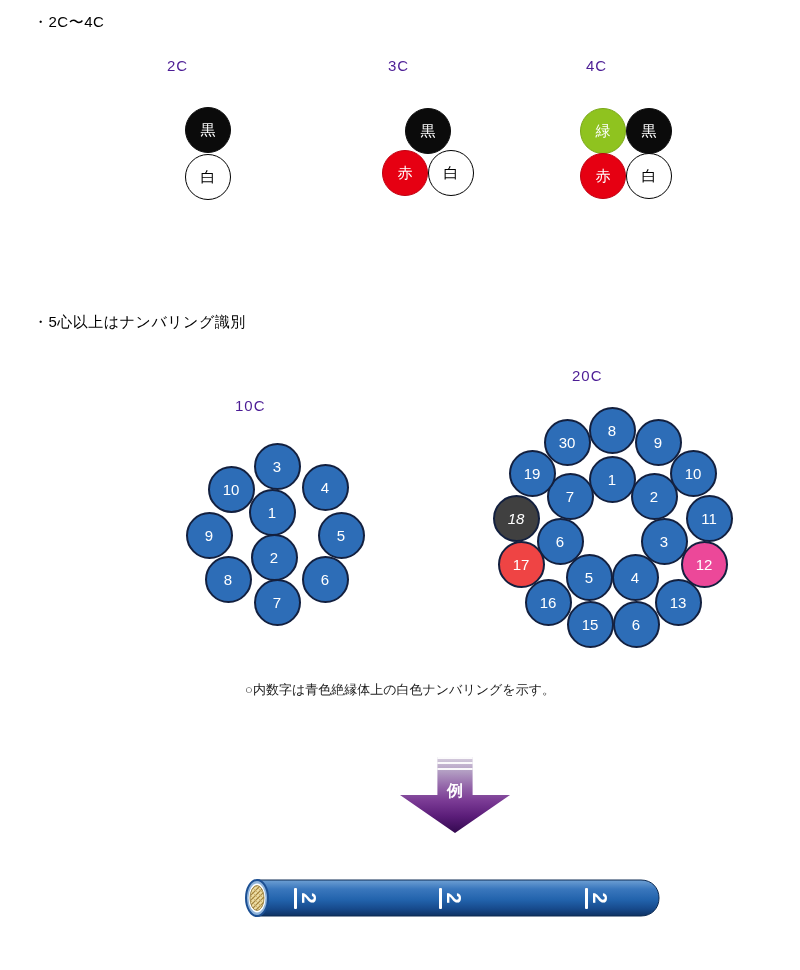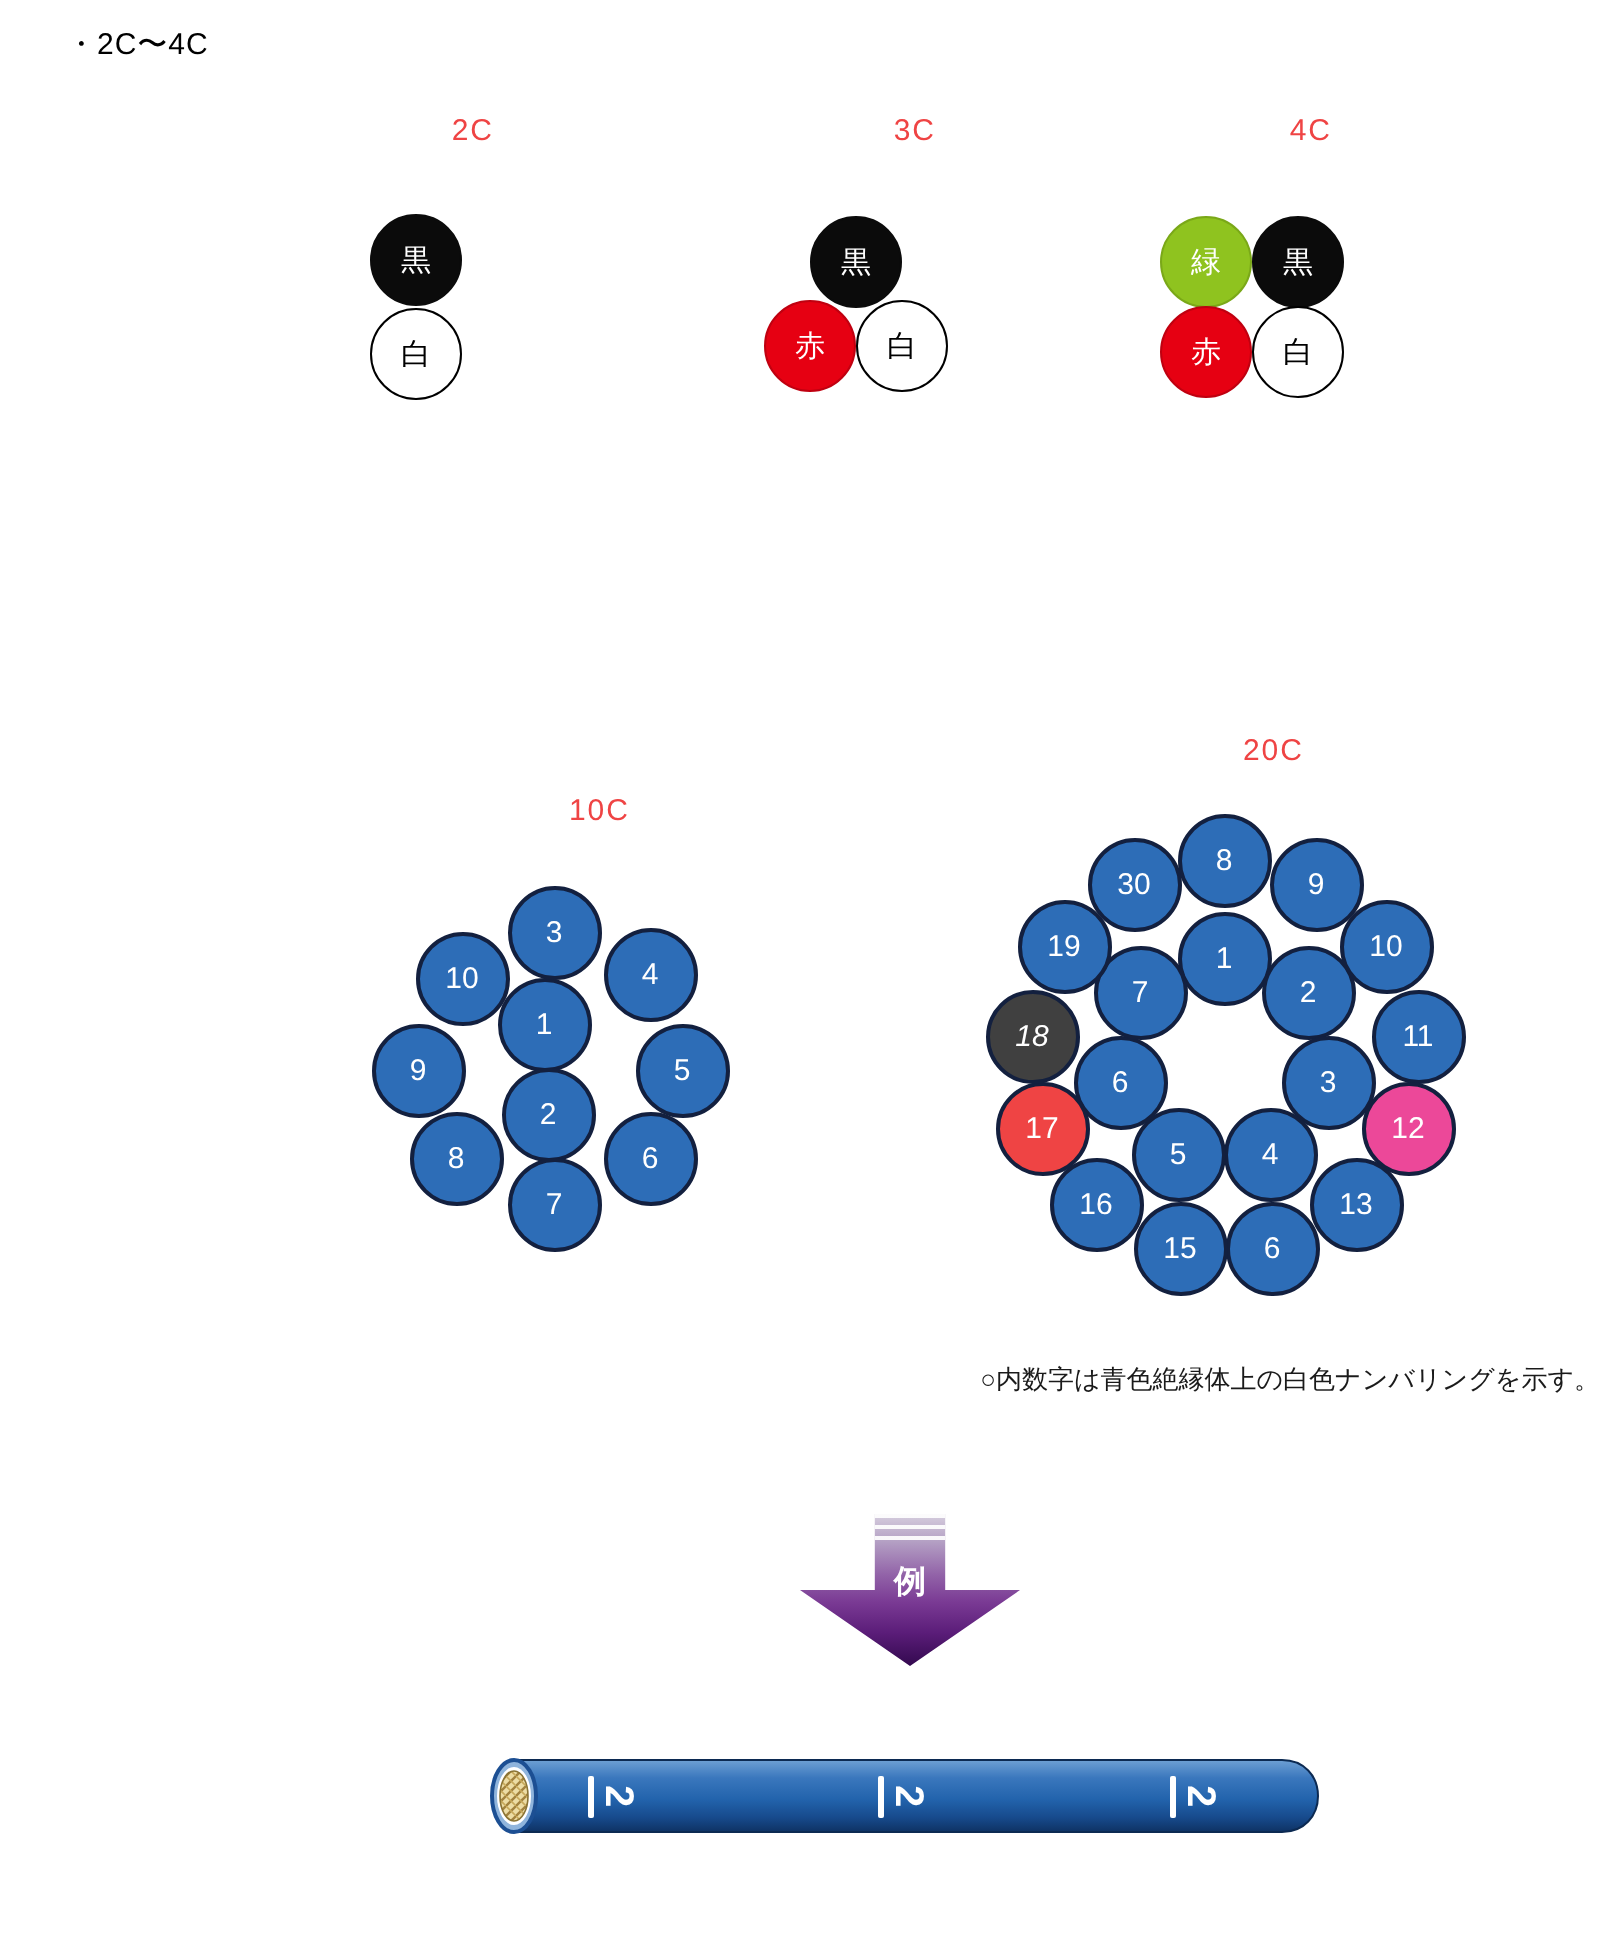--- a/index.html
+++ b/index.html
@@ -1,27 +1,27 @@
 <!DOCTYPE html>
 <html><head>
 <meta charset="utf-8">
 <style>
   * { margin:0; padding:0; box-sizing:border-box; }
   html,body { background:#ffffff; }
   body { font-family:"Liberation Sans","DejaVu Sans",sans-serif; color:#1a1a1a; }
   .page { position:relative; width:800px; height:970px; background:#ffffff; overflow:hidden; }
   .layer { position:absolute; inset:0; }
   .section-title { position:absolute; font-size:15px; letter-spacing:0.5px; color:#000000; }
-  .group-label { position:absolute; width:80px; text-align:right; font-size:15px; letter-spacing:1px; color:#ef4444; }
+  .group-label { position:absolute; width:80px; text-align:left; font-size:15px; letter-spacing:1px; color:#4c1d95; }
   .color-circle { position:absolute; width:46px; height:46px; border-radius:50%; border:1.5px solid #000;
                   display:flex; align-items:center; justify-content:center; font-size:15px; }
   .num-circle { position:absolute; width:47px; height:47px; border-radius:50%;
                 background:#2d6db7; border:2px solid #13203f; color:#ffffff;
                 display:flex; align-items:center; justify-content:center; font-size:15px; }
-  .note { position:absolute; left:0; right:0; top:681px; text-align:right; font-size:13px; color:#1a1a1a; }
+  .note { position:absolute; left:0; right:0; top:681px; text-align:center; font-size:13px; color:#1a1a1a; }
   .arrow-wrap { position:absolute; left:400px; top:757px; width:110px; height:76px; }
   .arrow-shape { position:absolute; inset:0;
     clip-path:polygon(34% 0, 66% 0, 66% 50%, 100% 50%, 50% 100%, 0 50%, 34% 50%);
     background:
       repeating-linear-gradient(to bottom, rgba(255,255,255,0.92) 0 2px, rgba(255,255,255,0) 2px 5.5px) 0 0 / 100% 15px no-repeat,
       linear-gradient(180deg, #d6cede 0%, #b4a0c4 18%, #9263a8 40%, #7a3a94 58%, #5b1d79 78%, #33094f 100%);
   }
   .arrow-label { position:absolute; top:24px; left:0; right:0; text-align:center;
                  color:#ffffff; font-size:16px; font-weight:bold; }
   .cable { position:absolute; left:243px; top:878px; width:420px; height:40px; }
@@ -45,20 +45,21 @@
       <div class="color-circle" style="left: 405px; top: 108px; background: rgb(11, 11, 11); color: rgb(255, 255, 255); border-color: rgb(11, 11, 11);">黒</div>
       <div class="color-circle" style="left: 382px; top: 150px; background: rgb(230, 0, 18); color: rgb(255, 255, 255); border-color: rgb(192, 0, 16);">赤</div>
       <div class="color-circle" style="left: 428px; top: 150px; background: rgb(255, 255, 255); color: rgb(0, 0, 0); border-color: rgb(0, 0, 0);">白</div>
       <div class="group-label" style="left: 586px; top: 57px;">4C</div>
       <div class="color-circle" style="left: 580px; top: 108px; background: rgb(143, 195, 31); color: rgb(255, 255, 255); border-color: rgb(122, 168, 24);">緑</div>
       <div class="color-circle" style="left: 626px; top: 108px; background: rgb(11, 11, 11); color: rgb(255, 255, 255); border-color: rgb(11, 11, 11);">黒</div>
       <div class="color-circle" style="left: 580px; top: 153px; background: rgb(230, 0, 18); color: rgb(255, 255, 255); border-color: rgb(192, 0, 16);">赤</div>
       <div class="color-circle" style="left: 626px; top: 153px; background: rgb(255, 255, 255); color: rgb(0, 0, 0); border-color: rgb(0, 0, 0);">白</div>
     </div>
 
+  <div class="section-title" style="left:33px; top:313px;">・5心以上はナンバリング識別</div>
 
   <div id="number-clusters" class="layer">
       <div class="group-label" style="left: 235px; top: 397px;">10C</div>
       <div class="num-circle" style="left: 248.5px; top: 488.5px; background: rgb(45, 109, 183); border-color: rgb(19, 32, 63);">1</div>
       <div class="num-circle" style="left: 250.5px; top: 533.5px; background: rgb(45, 109, 183); border-color: rgb(19, 32, 63);">2</div>
       <div class="num-circle" style="left: 253.5px; top: 442.5px; background: rgb(45, 109, 183); border-color: rgb(19, 32, 63);">3</div>
       <div class="num-circle" style="left: 301.5px; top: 463.5px; background: rgb(45, 109, 183); border-color: rgb(19, 32, 63);">4</div>
       <div class="num-circle" style="left: 317.5px; top: 511.5px; background: rgb(45, 109, 183); border-color: rgb(19, 32, 63);">5</div>
       <div class="num-circle" style="left: 301.5px; top: 555.5px; background: rgb(45, 109, 183); border-color: rgb(19, 32, 63);">6</div>
       <div class="num-circle" style="left: 253.5px; top: 578.5px; background: rgb(45, 109, 183); border-color: rgb(19, 32, 63);">7</div>

